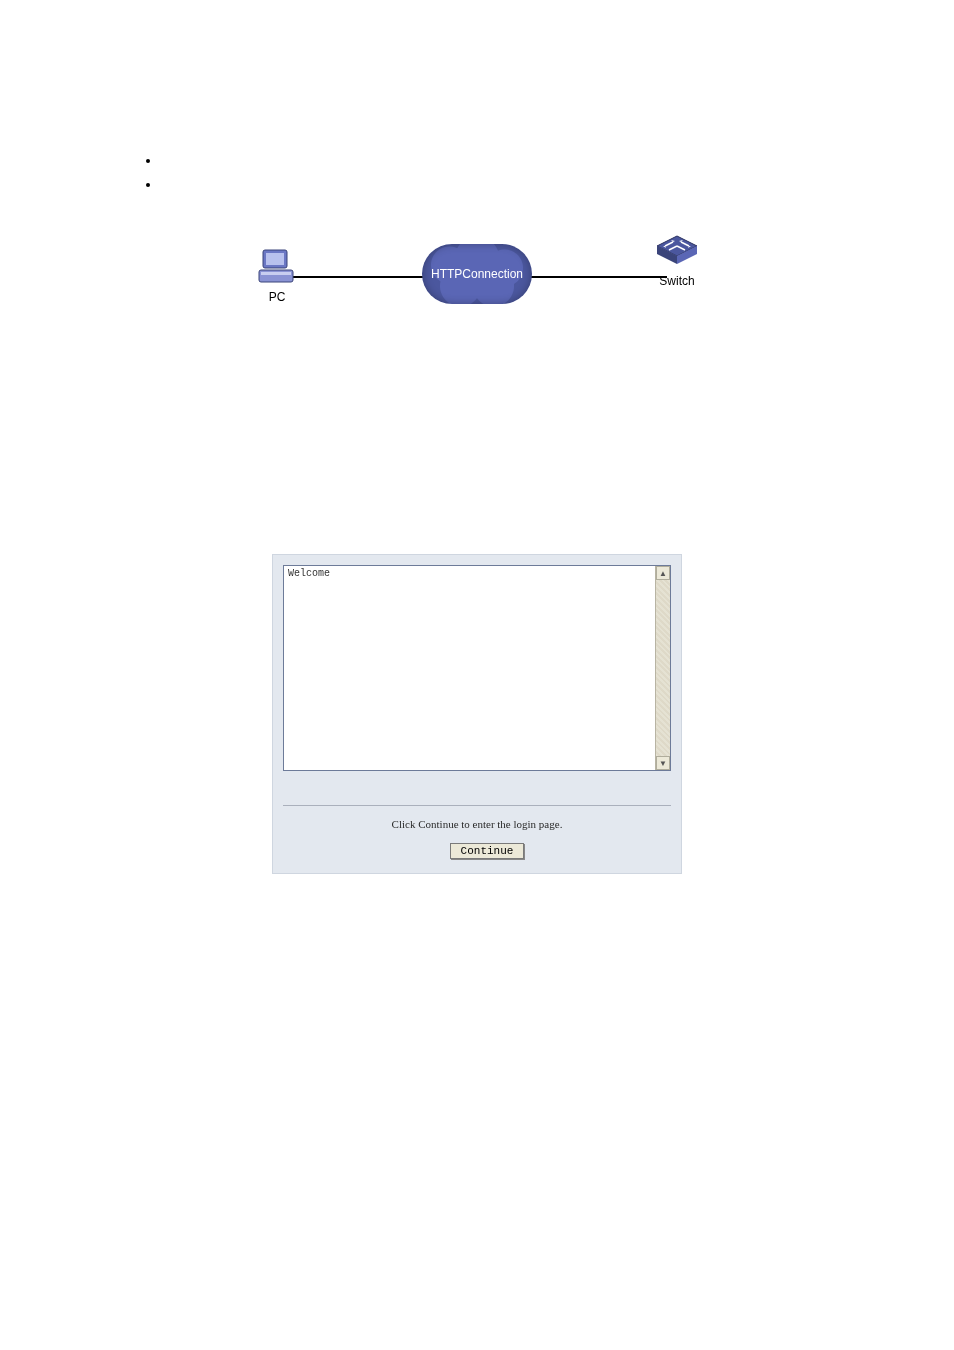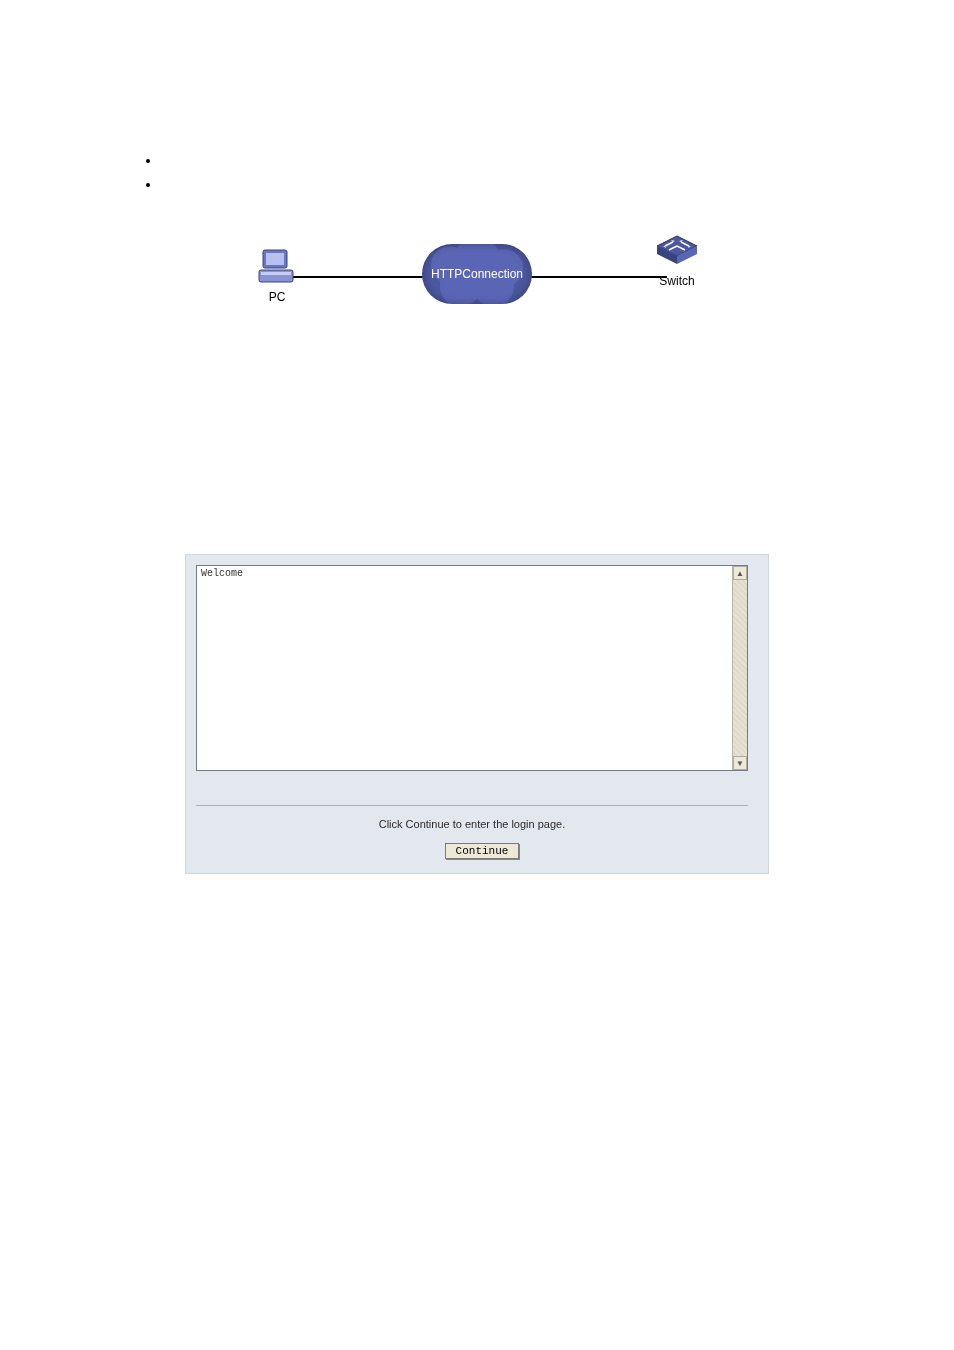--- a/index.html
+++ b/index.html
@@ -101,26 +101,26 @@
     margin: 0 0 10px 0;
   }
   .link-text {
     color: #0000cc;
     text-decoration: underline;
     cursor: pointer;
   }
 
   
   .browser-shot {
-    width: 584px;
+    width: 410px;
     margin: 14px auto 0 auto;
     background: #e3e8ef;
     border: 1px solid #cfd6e0;
     box-sizing: border-box;
-    padding: 10px 20px 14px 10px;
+    padding: 10px 10px 14px 10px;
   }
   .textarea-wrap {
     position: relative;
     background: #ffffff;
     border: 1px solid #6d7b99;
     height: 206px;
     box-sizing: border-box;
   }
   .textarea-content {
     position: absolute;
@@ -169,21 +169,21 @@
     margin-top: 22px;
     padding-top: 12px;
     text-align: center;
   }
   .prompt-area hr {
     border: none;
     border-top: 1px solid #aab0bc;
     margin: 0 0 12px 0;
   }
   .prompt-text {
-    font-family: Liberation Sans, sans-serif;
+    font-family: Liberation Serif, serif;
     font-size: 11px;
     color: #2a2a2a;
     margin-bottom: 10px;
   }
   .continue-btn {
     display: inline-block;
     padding: 1px 10px;
     font-family: "Courier New", monospace;
     font-size: 11px;
     color: #000;

